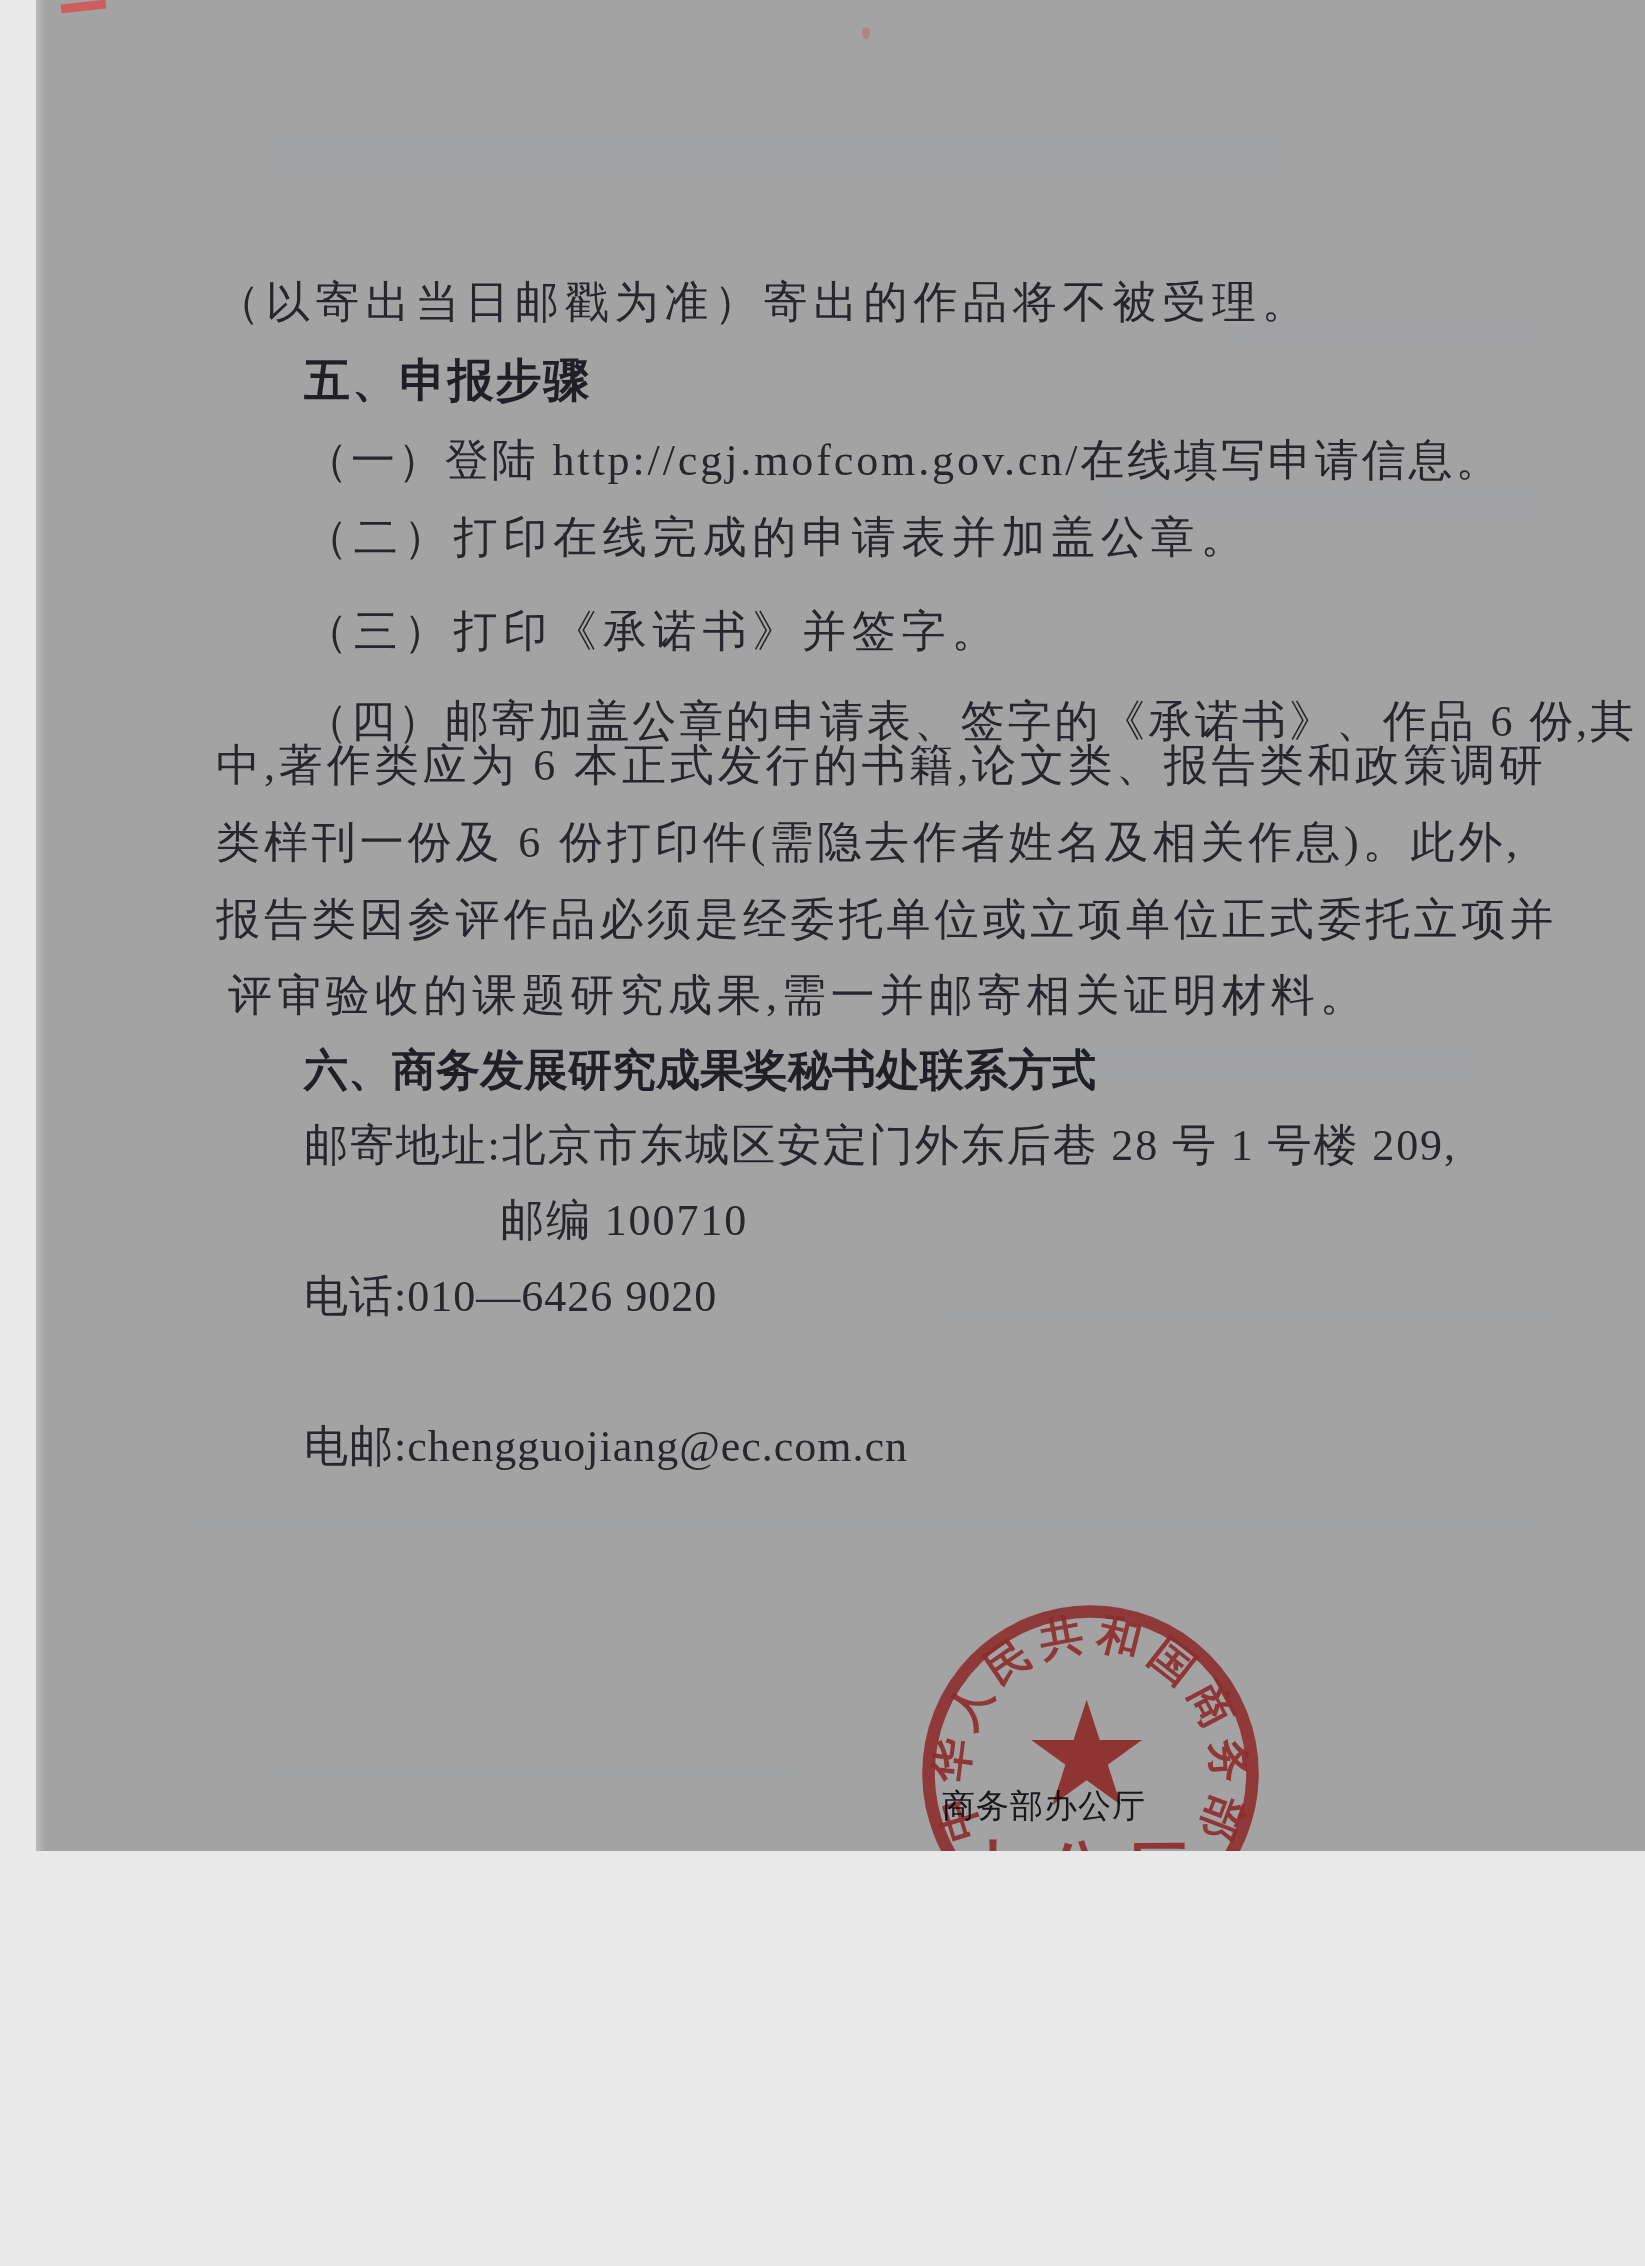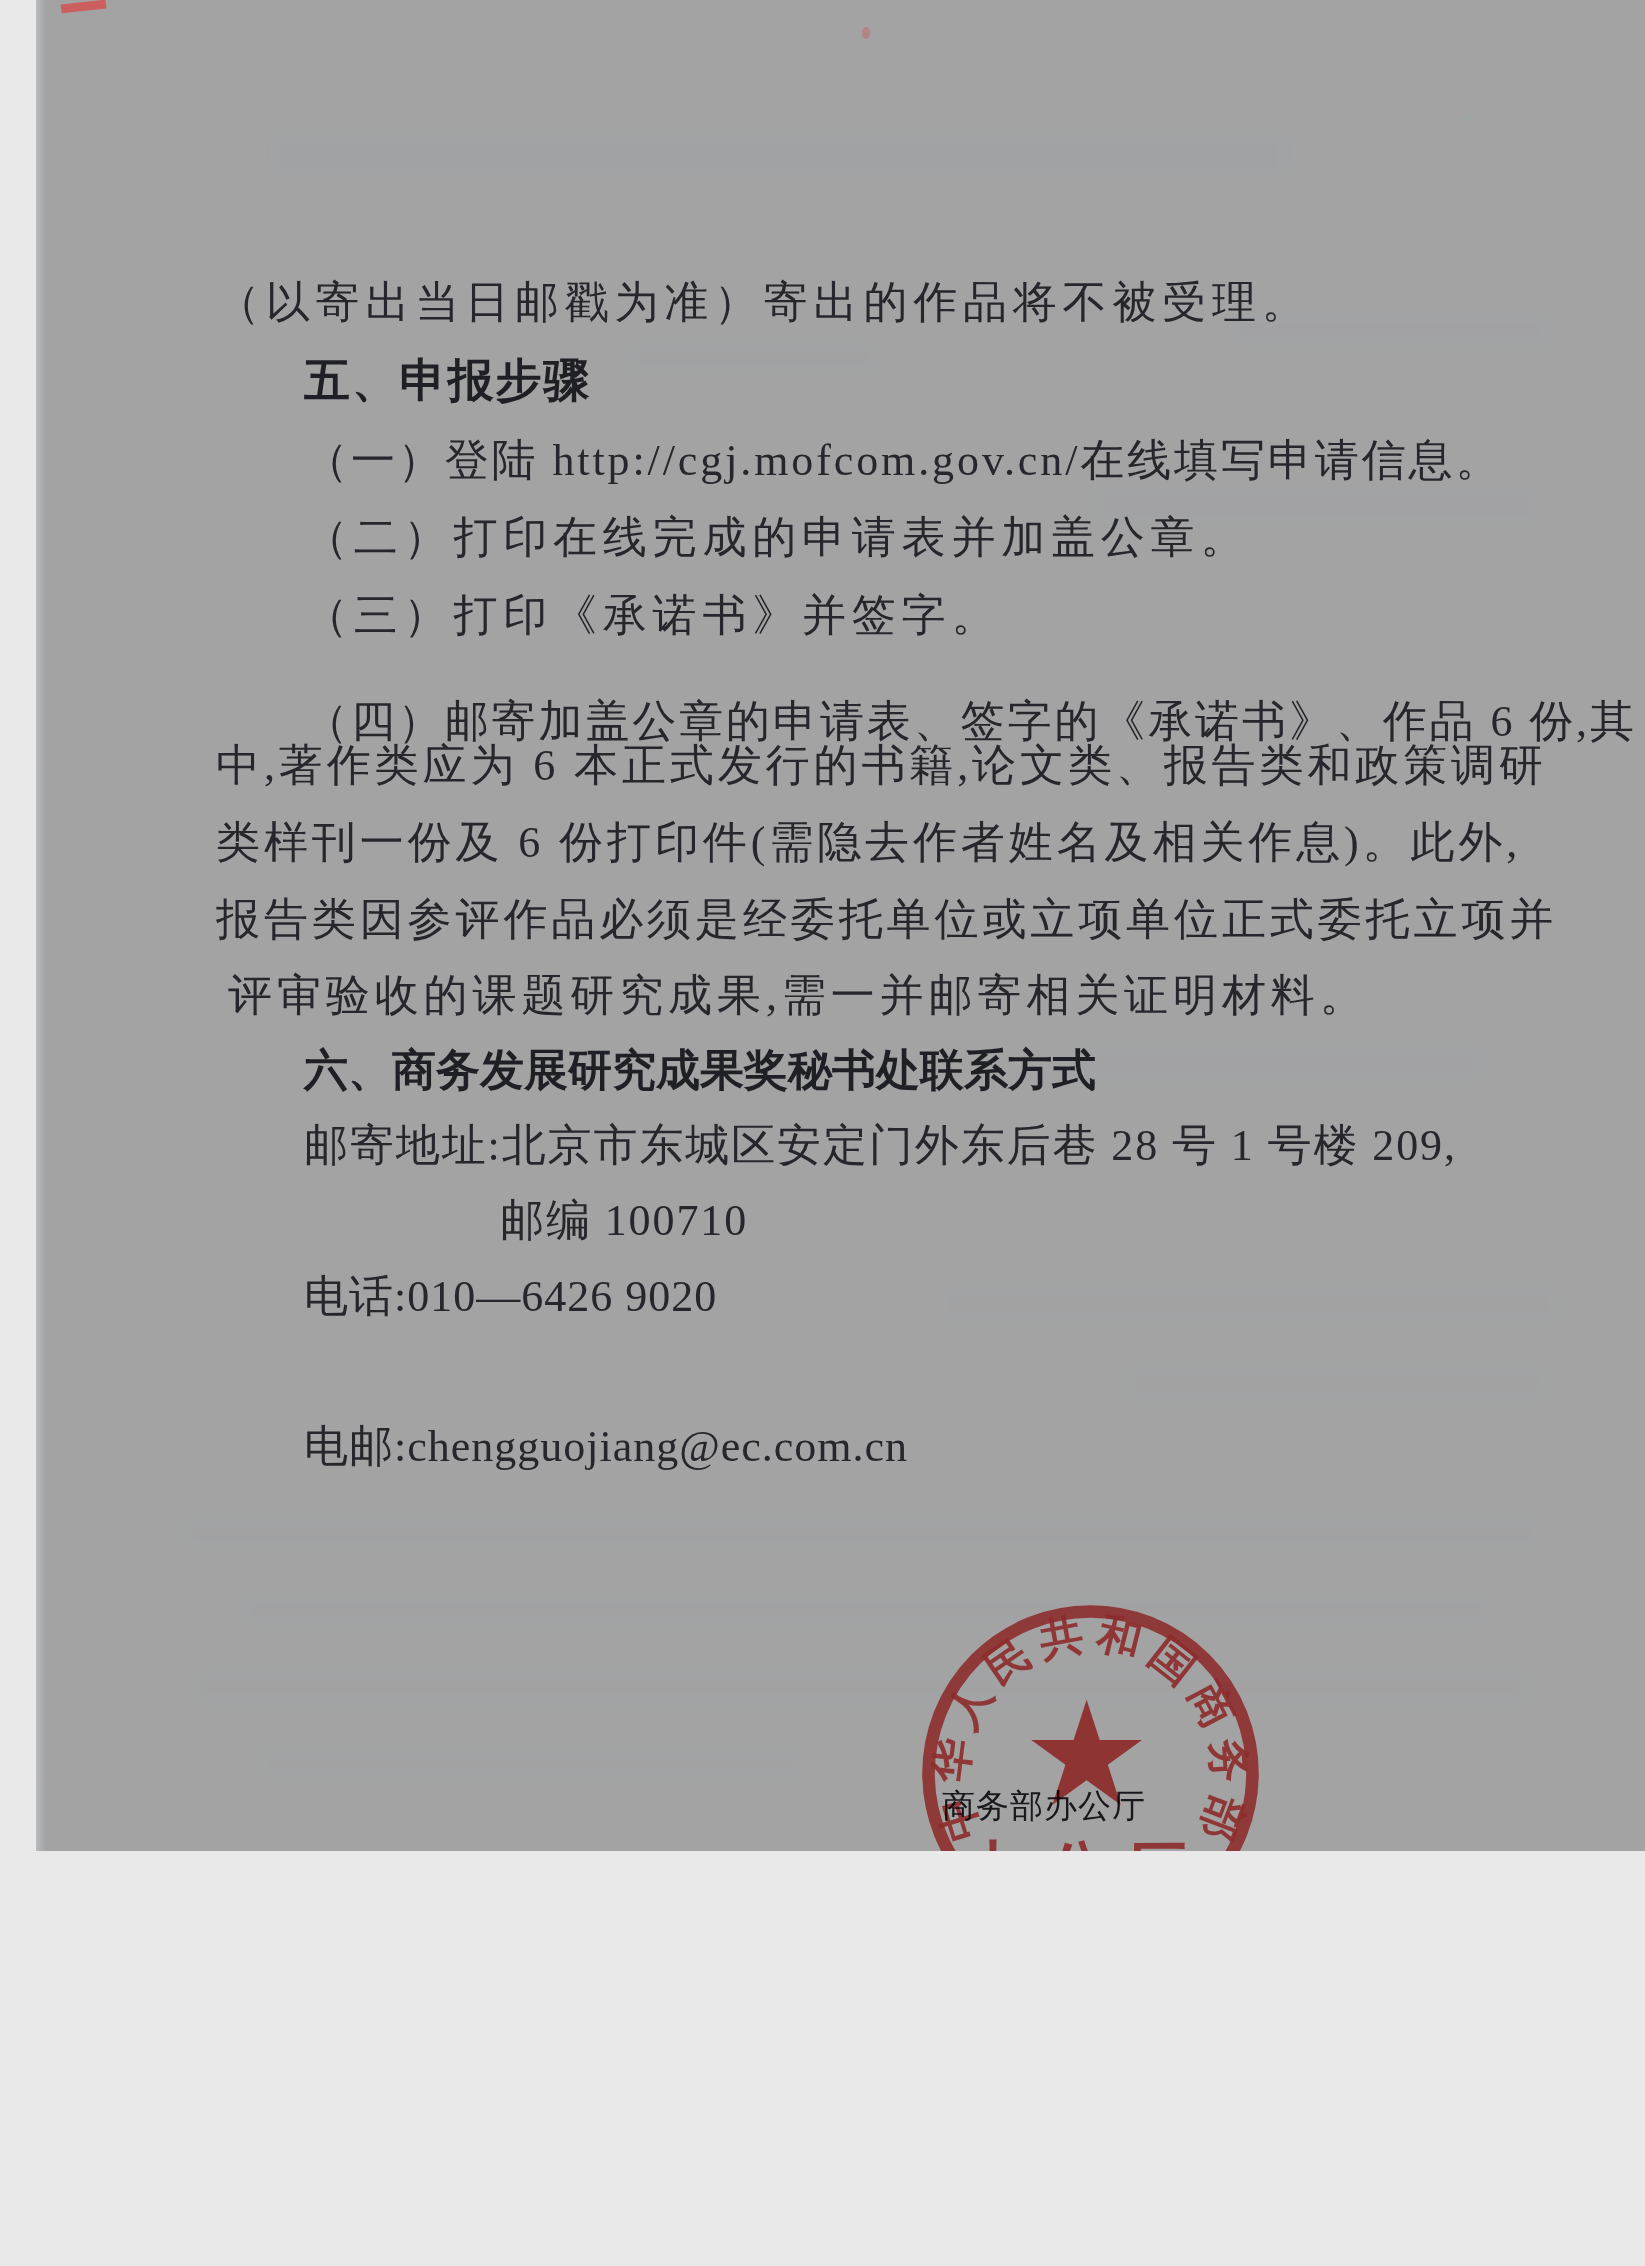--- a/index.html
+++ b/index.html
@@ -85,21 +85,21 @@
   <div class="greybox" style="left:202px;top:2014px;width:514px;height:105px;opacity:.45;"></div>
 
   <div class="line" style="left:180px;top:281px;letter-spacing:5.8px;">（以寄出当日邮戳为准）寄出的作品将不被受理。</div>
 
   <div class="line bold-heading" style="left:268px;top:357px;font-size:46px;">五、申报步骤</div>
 
   <div class="line" style="left:268px;top:516px;letter-spacing:5.8px;">（二）打印在线完成的申请表并加盖公章。</div>
 
   <div class="line" style="left:268px;top:439px;letter-spacing:2.9px;">（一）登陆 http://cgj.mofcom.gov.cn/在线填写申请信息。</div>
 
-  <div class="line" style="left:268px;top:594px;letter-spacing:5.8px;text-align:right;">（三）打印《承诺书》并签字。</div>
+  <div class="line" style="left:268px;top:610px;letter-spacing:5.8px;text-align:right;">（三）打印《承诺书》并签字。</div>
 
   <div class="line" style="left:268px;top:700px;letter-spacing:2.9px;">（四）邮寄加盖公章的申请表、签字的《承诺书》、作品 6 份,其</div>
 
   <div class="line" style="left:180px;top:744px;">中,著作类应为 6 本正式发行的书籍,论文类、报告类和政策调研</div>
 
   <div class="line" style="left:180px;top:821px;">类样刊一份及 6 份打印件(需隐去作者姓名及相关作息)。此外,</div>
 
   <div class="line" style="left:180px;top:898px;">报告类因参评作品必须是经委托单位或立项单位正式委托立项并</div>
 
   <div class="line" style="left:192px;top:974px;letter-spacing:4.9px;">评审验收的课题研究成果,需一并邮寄相关证明材料。</div>

